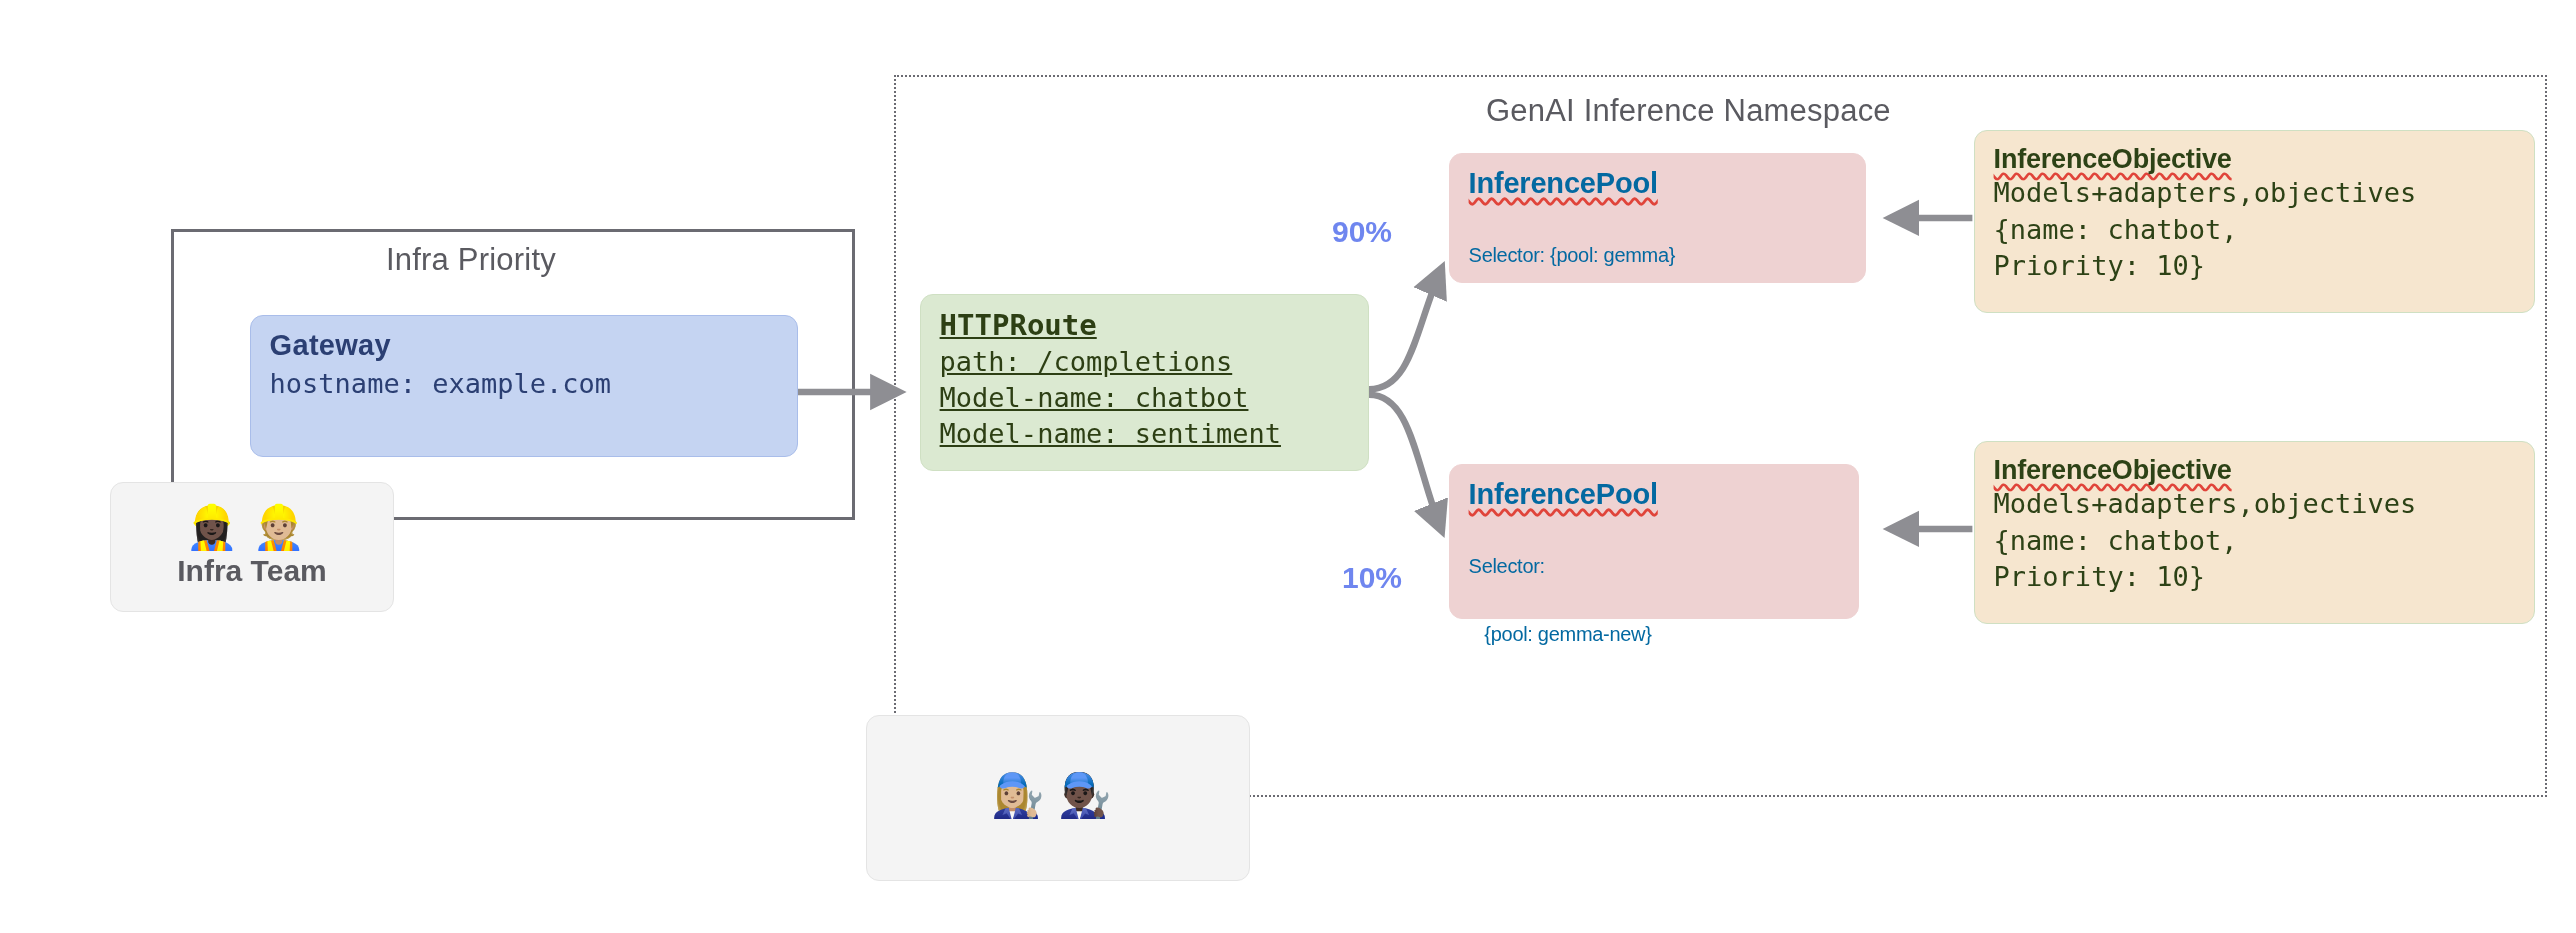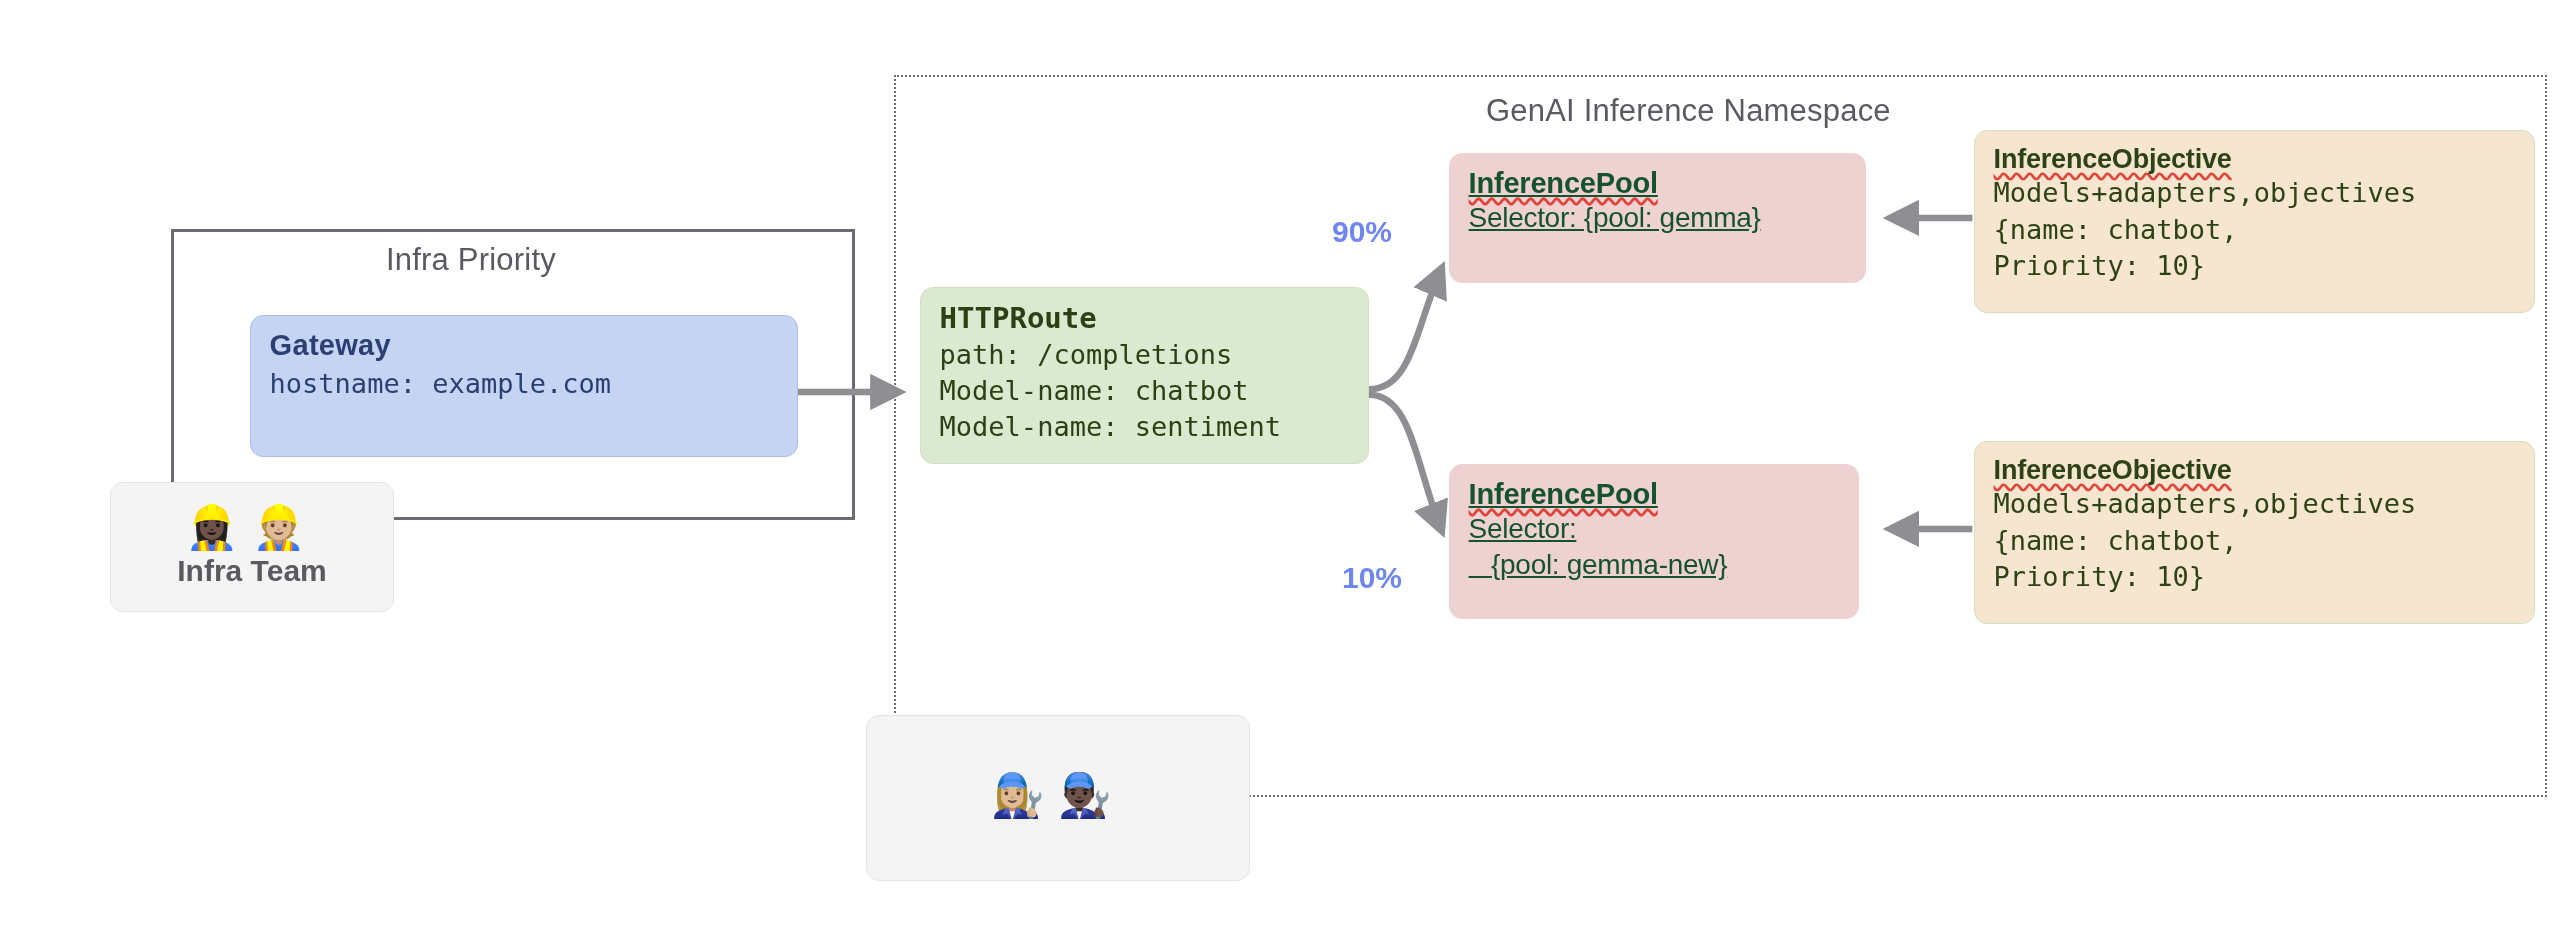--- a/index.html
+++ b/index.html
@@ -91,36 +91,36 @@
   }
   .card-httproute .line {
     font-size: 27px;
     line-height: 1.33;
   }
 
   
   .card-pool {
     background: #eed2d2;
     border: 1.9px solid #eed2d2;
-    color: #14532d;
-    font-family: "Liberation Sans", sans-serif;
-    text-decoration: underline;
+    color: #0369a1;
+    font-family: "Liberation Sans", sans-serif;
   }
   .card-pool .title {
     font-size: 29px;
     font-weight: bold;
     text-decoration: underline wavy #e0443a;
     text-decoration-skip-ink: none;
     text-underline-offset: 3.7px;
     letter-spacing: -0.2px;
   }
   .card-pool .line {
-    font-size: 28px;
+    font-size: 20px;
     line-height: 1.30;
     letter-spacing: -0.3px;
+    margin-top: 42px;
   }
 
   
   .card-objective {
     background: #f6e6cf;
     border: 1.9px solid #cfe0c3;
     color: #2d4216;
     font-family: "DejaVu Sans Mono", monospace;
   }
   .card-objective .title {
@@ -211,21 +211,21 @@
     <path d="M 2118,234 L 2030,234" stroke="#8e8e93" stroke-width="7" fill="none" marker-end="url(#arrowhead)"></path>
 
     <path d="M 2118,568 L 2030,568" stroke="#8e8e93" stroke-width="7" fill="none" marker-end="url(#arrowhead)"></path>
   </svg>
 
   <div class="card card-gateway" style="left:250px; top:315px; width:548px; height:142px;">
     <span class="title">Gateway</span>
     <span class="line">hostname: example.com</span>
   </div>
 
-  <div class="card card-httproute" style="left:920px; top:287px; width:449px; height:177px;">
+  <div class="card card-httproute" style="left:920px; top:294px; width:449px; height:177px;text-decoration:underline;">
     <span class="title">HTTPRoute</span>
     <span class="line">path: /completions</span>
     <span class="line">Model-name: chatbot</span>
     <span class="line">Model-name: sentiment</span>
   </div>
 
   <div class="card card-pool" style="left:1449px; top:153px; width:417px; height:130px;">
     <span class="title">InferencePool</span>
     <span class="line">Selector: {pool: gemma}</span>
   </div>

